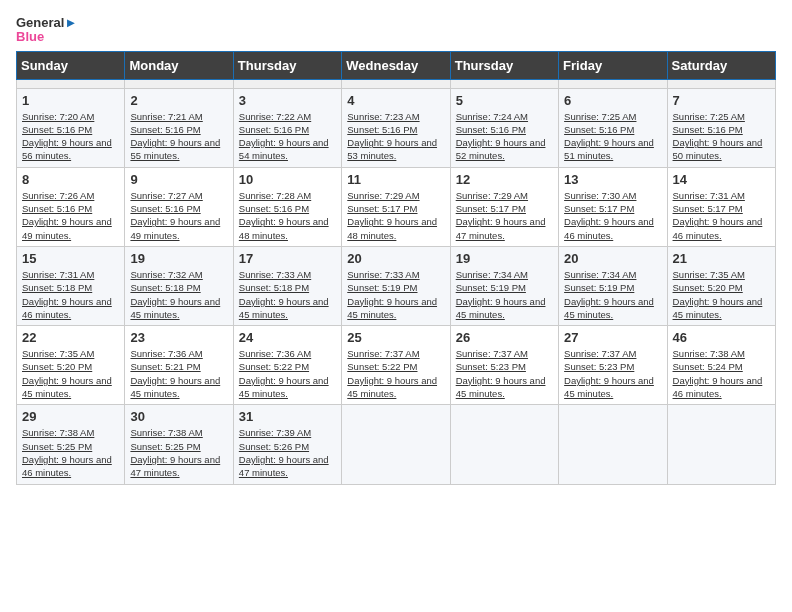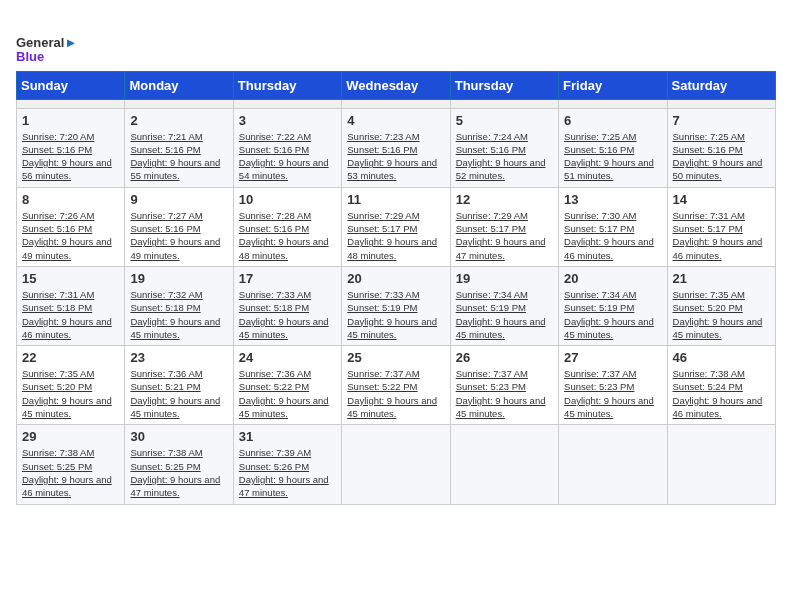--- a/index.html
+++ b/index.html
@@ -31,21 +31,21 @@
     }
     .subtitle {
       font-size: 14px;
       color: #555;
     }
     .calendar {
       width: 100%;
       border-collapse: collapse;
     }
     .calendar th {
-      background: #1d4ed8;
+      background: #404040;
       color: #fff;
       font-size: 13px;
       font-weight: bold;
       padding: 6px 4px;
       text-align: left;
       border: 1px solid #1a6eb5;
     }
     .calendar td {
       border: 1px solid #ccc;
       vertical-align: top;
@@ -72,24 +72,24 @@
       line-height: 1.4;
       color: #333;
       text-decoration: underline;
     }
   </style>
 </head>
 <body>
 
 <div class="header">
   <div class="logo">
-  <div style="display:flex;align-items:center;gap:3px;margin-top:20px;">
+  <div style="display:flex;align-items:center;gap:3px;">
     <div style="line-height:1.1;">
       <div style="font-size:13px;font-weight:bold;color:#333;">General<span style="color:#1a6eb5;">►</span></div>
-      <div style="font-size:13px;font-weight:bold;color:#6d28d9;">Blue</div>
+      <div style="font-size:13px;font-weight:bold;color:#ec4899;">Blue</div>
     </div>
   </div>
 </div>
   <div class="title-block">
     <div class="main-title"></div>
     <div class="subtitle"></div>
   </div>
 </div>
 
 <table class="calendar">

